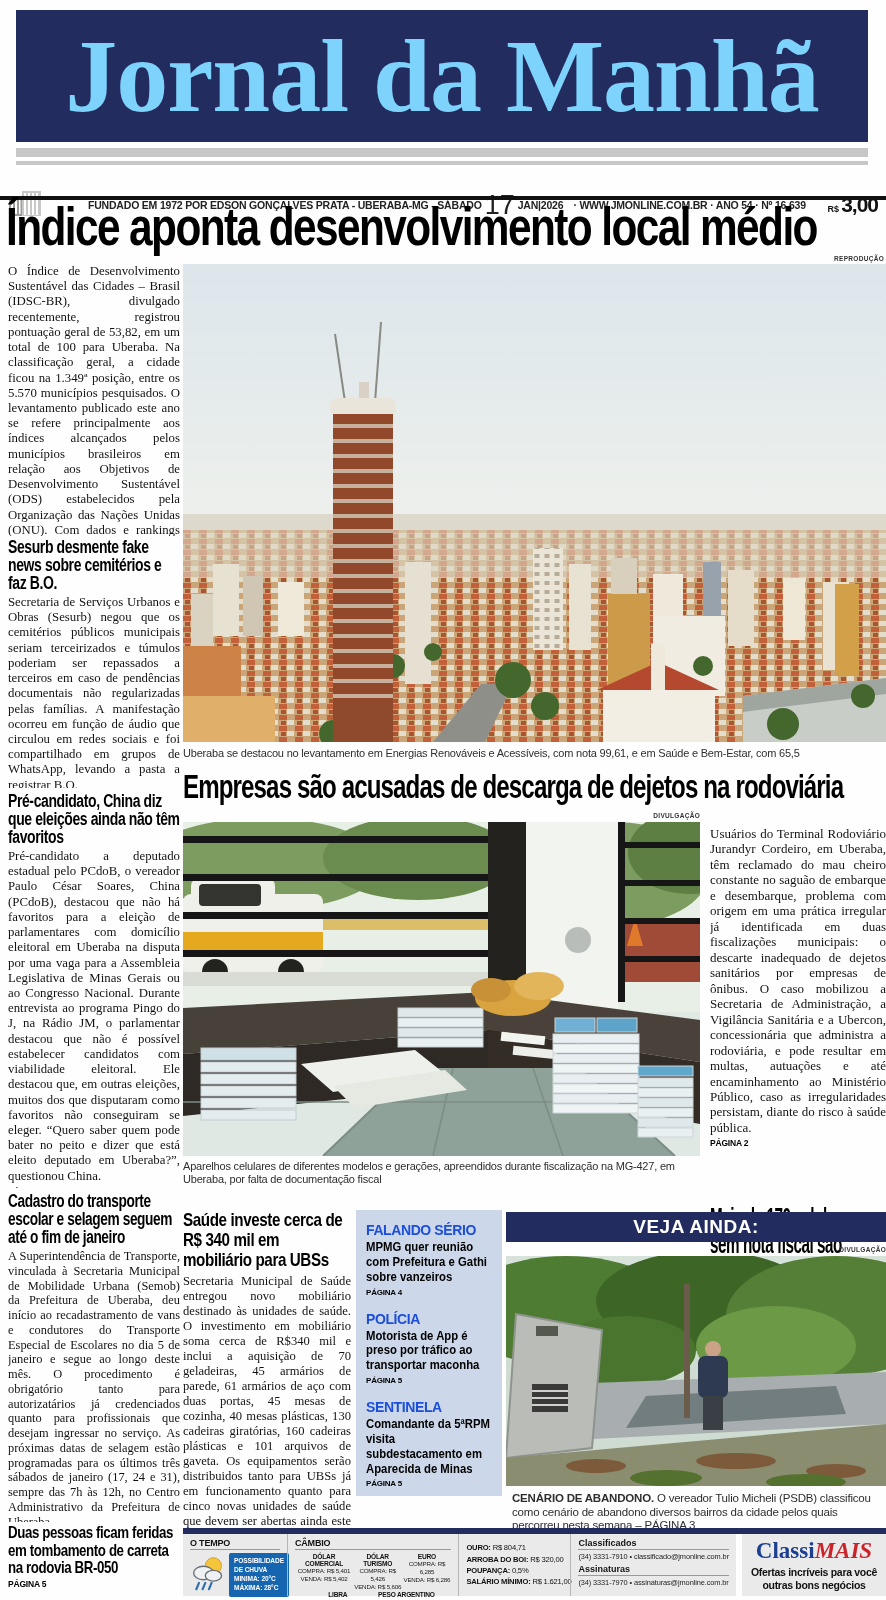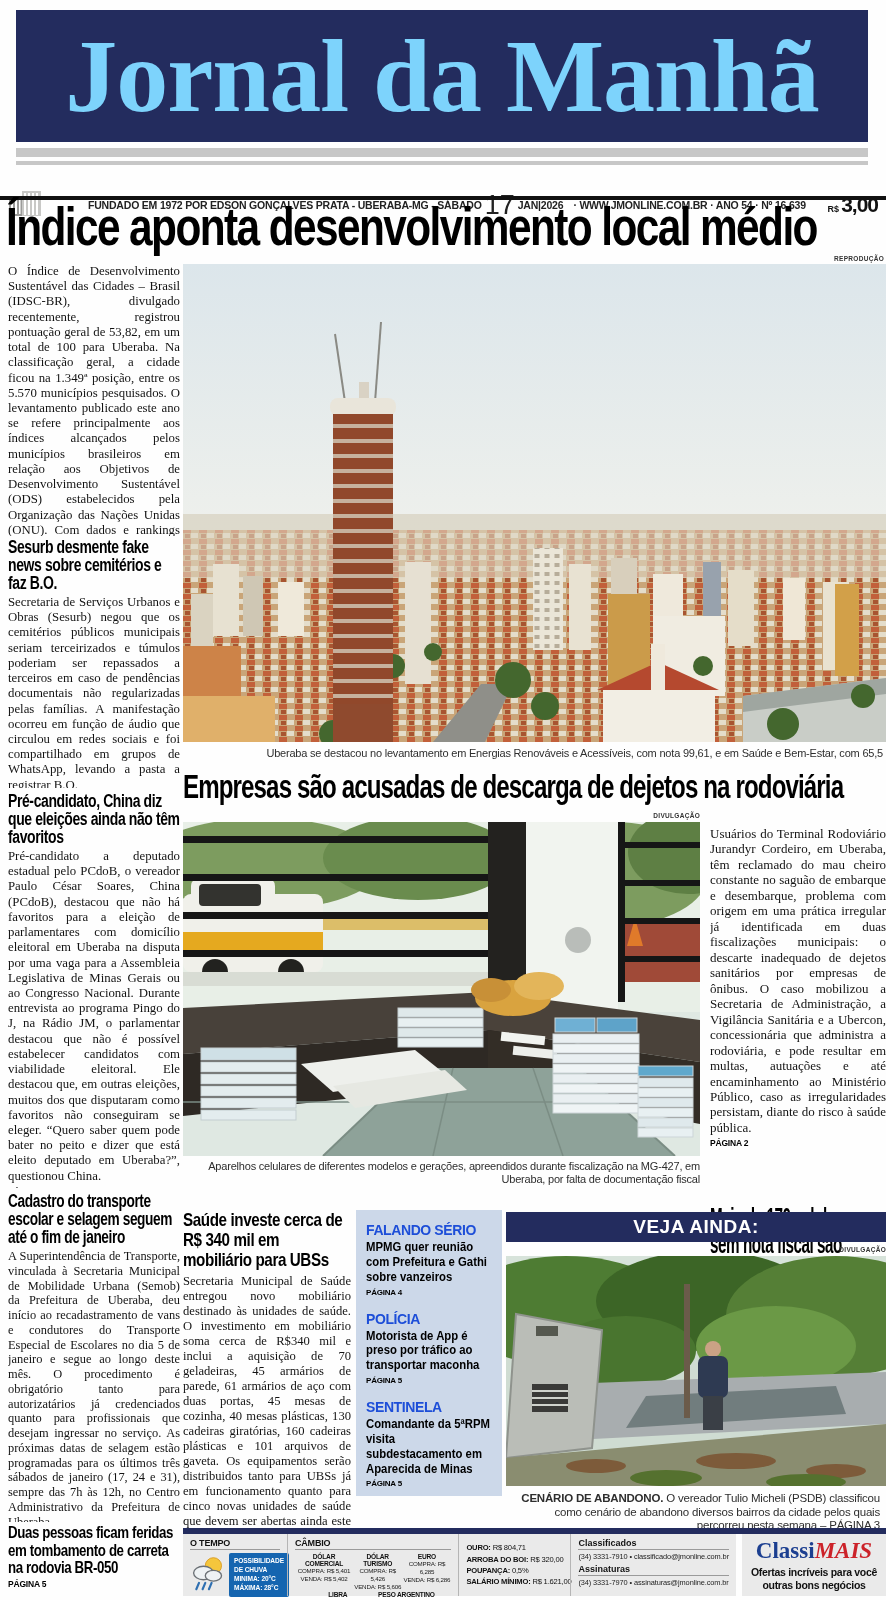--- a/index.html
+++ b/index.html
@@ -21,21 +21,21 @@
   .dl-val{font-size:21px;font-weight:bold;letter-spacing:-1px;}
   
   .hl{font-family:"Liberation Sans",sans-serif;font-weight:bold;color:#000;}
   .sqz{display:block;transform-origin:0 0;}
   .nowrap{white-space:nowrap;}
   .credit{font-family:"Liberation Sans",sans-serif;font-weight:bold;font-size:6.5px;color:#333;
           letter-spacing:0.3px;text-align:right;}
   
   .body-txt{font-family:"Liberation Serif",serif;font-size:12.8px;line-height:1.19;text-align:justify;color:#131313;}
   .pg{font-family:"Liberation Sans",sans-serif;font-weight:bold;font-size:8.5px;color:#000;margin-top:3px;letter-spacing:-0.2px;}
-  .caption{font-family:"Liberation Sans",sans-serif;font-size:11px;line-height:1.18;color:#2e2e2e;letter-spacing:-0.2px;text-align:right;}
+  .caption{font-family:"Liberation Sans",sans-serif;font-size:11px;line-height:1.18;color:#2e2e2e;letter-spacing:-0.2px;}
   .art{overflow:hidden;}
   
   .briefbox{background:#ccd8e9;padding:12px 10px;box-sizing:border-box;overflow:hidden;}
   .kicker{font-family:"Liberation Sans",sans-serif;font-weight:bold;font-size:14px;color:#1d4ed8;letter-spacing:-0.4px;}
   .brief-t{font-family:"Liberation Sans",sans-serif;font-weight:bold;font-size:13.5px;line-height:1.1;color:#000;}
   
   .vejabar{background:#232c5e;color:#fff;display:flex;align-items:center;justify-content:center;
            font-family:"Liberation Sans",sans-serif;font-weight:bold;font-size:19px;letter-spacing:0.5px;}
   
   .foot{background:#eaeaea;box-sizing:border-box;display:flex;}

